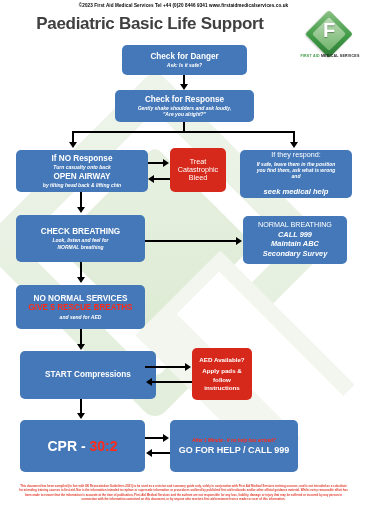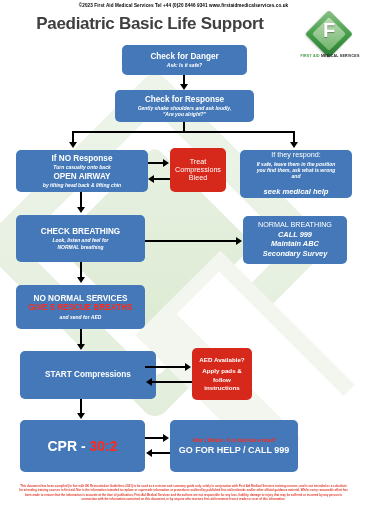--- a/index.html
+++ b/index.html
@@ -119,21 +119,21 @@
 
   <div class="box blue" style="left:16px;top:150px;width:132px;height:42px;">
     <div class="hd">If NO Response</div>
     <div class="sub">Turn casualty onto back</div>
     <div class="hd" style="margin-top:1px;">OPEN AIRWAY</div>
     <div class="sub">by tilting head back &amp; lifting chin</div>
   </div>
 
   <div class="box red" style="left:170px;top:148px;width:56px;height:44px;">
     <div class="hd-sm">Treat</div>
-    <div class="hd-sm">Compressions</div>
+    <div class="hd-sm">Catastrophic</div>
     <div class="hd-sm">Bleed</div>
   </div>
 
   <div class="ln hl" style="left:148px;top:162px;width:16px;"></div>
   <div class="ar-r" style="left:163px;top:158.5px;"></div>
   <div class="ln hl" style="left:154px;top:178px;width:16px;"></div>
   <div class="ar-l" style="left:148px;top:174.5px;"></div>
 
   <div class="box blue" style="left:240px;top:150px;width:112px;height:48px;">
     <div class="hd-sm">If they respond:</div>

